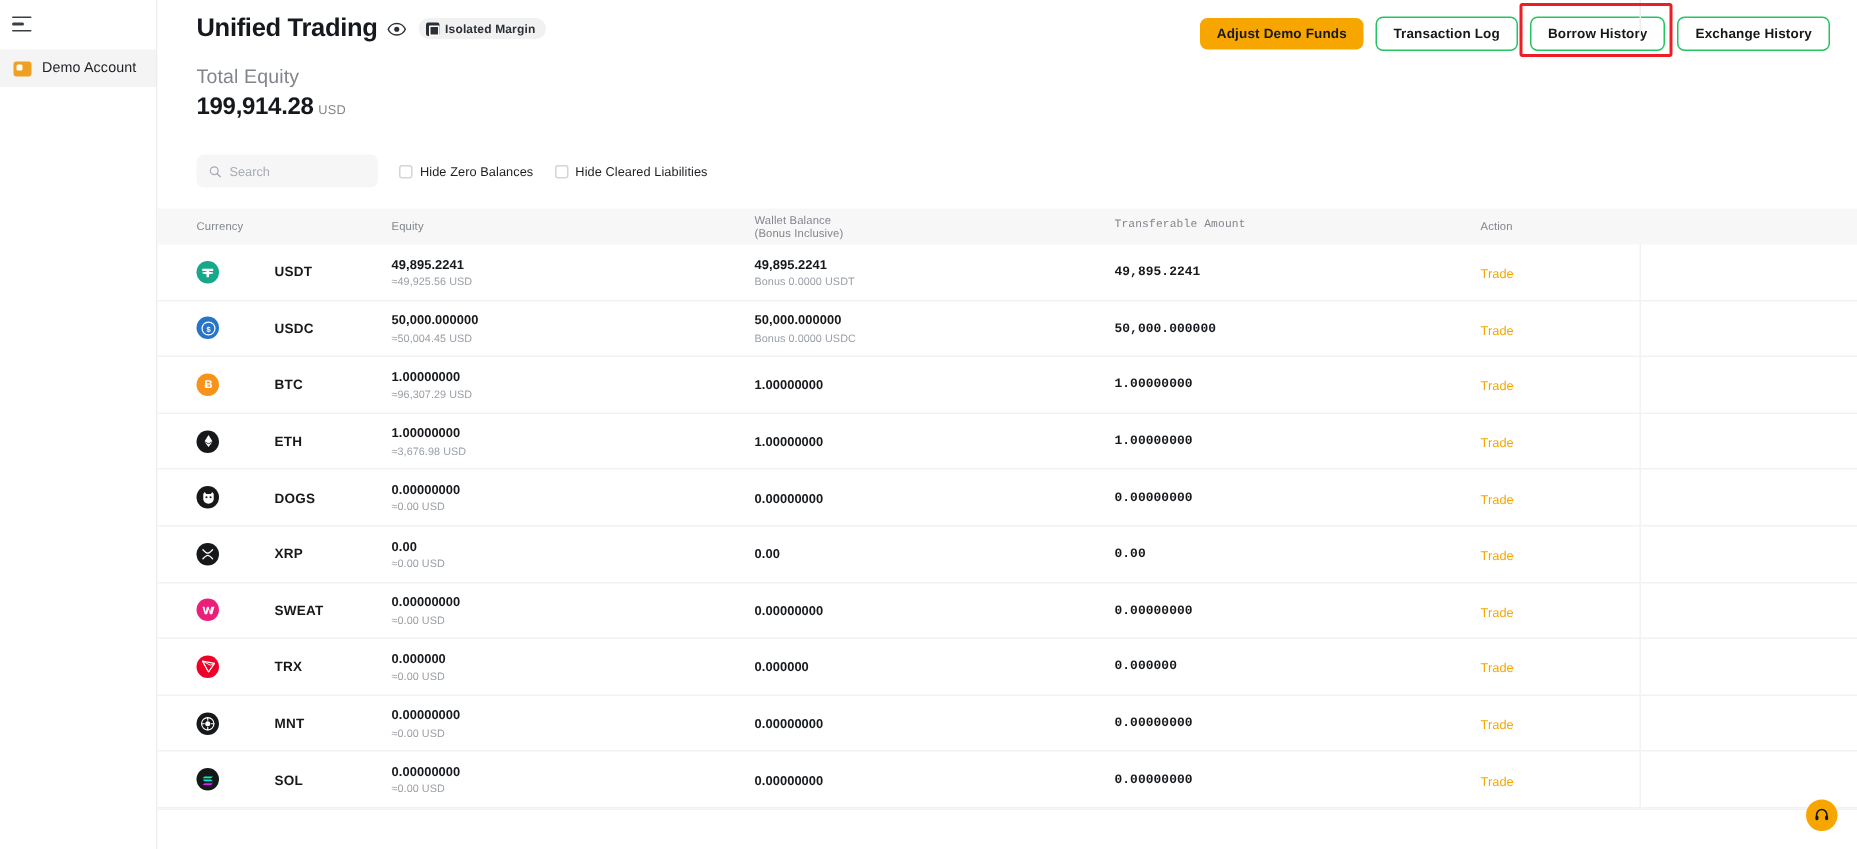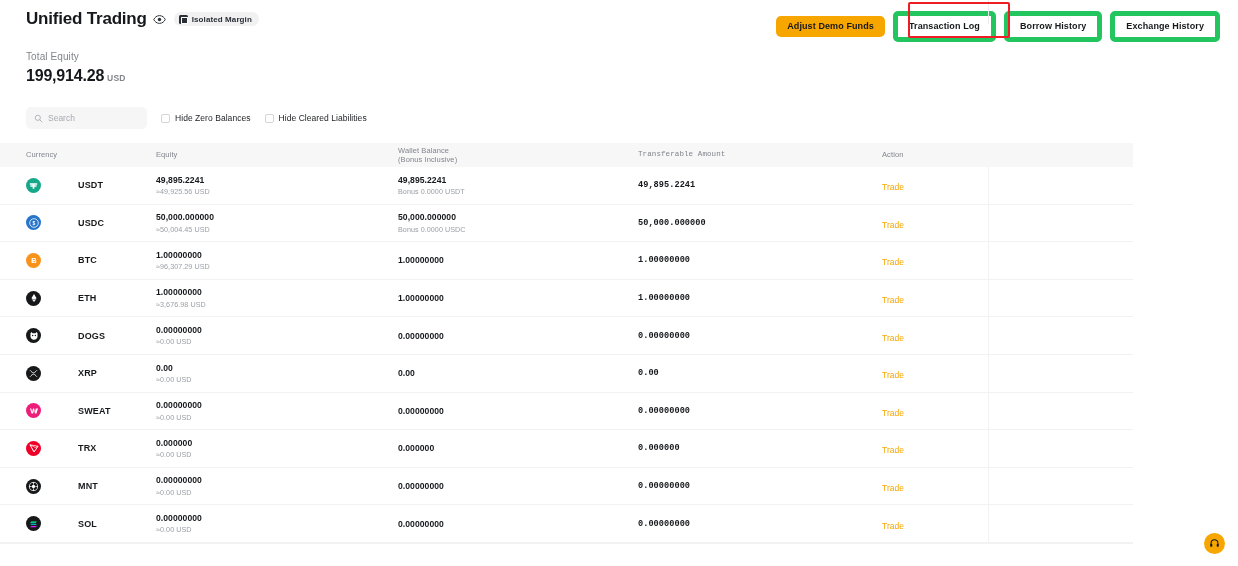--- a/index.html
+++ b/index.html
@@ -76,33 +76,33 @@
   .margin-badge-label { font-size: 8px; font-weight: 700; color: #2b2f36; letter-spacing: .1px; }
 
   .header-buttons { display: flex; align-items: center; gap: 8px; padding-top: 2px; }
   .btn {
     font-family: "Liberation Sans", sans-serif;
     font-size: 9px; font-weight: 700; letter-spacing: .1px;
     border-radius: 5px; padding: 6px 11px; cursor: pointer;
     white-space: nowrap; line-height: 1;
   }
   .btn-primary { background: #f7a600; color: #16181a; border: none; }
-  .btn-outline { background: #fff; color: #16181a; border: 5px solid #22c55e; text-align: center; }
+  .btn-outline { background: #fff; color: #16181a; border: 1px solid #22c55e; text-align: center; }
 
   .annotation-box {
     position: absolute; left: 908px; top: 2px; width: 102px; height: 36px;
     border: 2px solid #ee1c25; border-radius: 2px; pointer-events: none; z-index: 30;
   }
 
   
   .summary { display: flex; padding: 9px 0 0 26px; }
   .summary-col:first-child { width: 272px; }
-  .summary-label { font-size: 10px; color: #81858c; letter-spacing: .1px; }
+  .summary-label { font-size: 13px; color: #81858c; letter-spacing: .1px; }
   .summary-value { margin-top: 5px; font-size: 16px; font-weight: 700; color: #15181c; letter-spacing: -.2px; }
-  .summary-unit { font-size: 8.5px; font-weight: 700; color: #81858c; margin-left: 3px; letter-spacing: .2px; }
+  .summary-unit { font-size: 8.5px; font-weight: 400; color: #81858c; margin-left: 3px; letter-spacing: .2px; }
 
   
   .filters { display: flex; align-items: center; gap: 14px; padding: 22px 0 0 26px; }
   .search-box {
     width: 121px; height: 22px; background: #f6f6f7; border-radius: 5px;
     display: flex; align-items: center; gap: 5px; padding: 0 8px;
   }
   .search-icon { width: 9px; height: 9px; flex: 0 0 9px; }
   .search-input {
     border: none; outline: none; background: transparent;
@@ -171,20 +171,33 @@
     width: 21px; height: 21px; border-radius: 50%;
     background: #f7a600; display: flex; align-items: center; justify-content: center;
     cursor: pointer; z-index: 20;
   }
 </style>
 </head>
 <body>
 
 <div id="app">
 
+  <div class="sidebar">
+    <div class="sidebar-toggle">
+      <span class="hamburger-icon">
+        <i></i>
+          <i></i>
+          <i></i>
+      </span>
+    </div>
+    <div class="sidebar-item">
+      <span class="sidebar-item-icon"></span>
+      <span class="sidebar-item-label">Demo Account</span>
+    </div>
+  </div>
 
   <div class="main">
 
     <div class="header-row">
       <div class="title-wrap">
         <span class="page-title">Unified Trading</span>
         <svg class="eye-icon" viewBox="0 0 16 16">
           <path d="M8 3.2C4.6 3.2 1.9 5.6 1 8c.9 2.4 3.6 4.8 7 4.8s6.1-2.4 7-4.8C14.1 5.6 11.4 3.2 8 3.2z" fill="none" stroke="#2b2f36" stroke-width="1.2"></path>
           <circle cx="8" cy="8" r="2.1" fill="#2b2f36"></circle>
         </svg>

